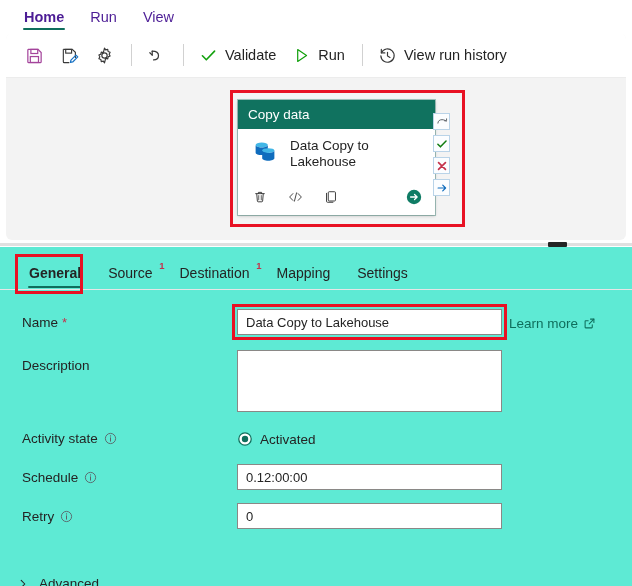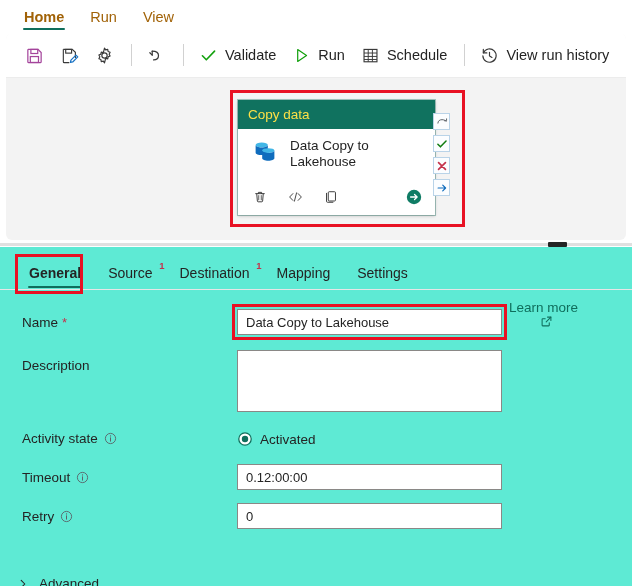--- a/index.html
+++ b/index.html
@@ -21,21 +21,21 @@
     position: absolute; left: 0; top: 0;
     width: 632px; height: 32px;
     background: #ffffff;
     display: flex;
     align-items: flex-end;
     padding-left: 14px;
   }
   .ribbon-tab {
     position: relative;
     font-size: 14.5px;
-    color: #a16207;
+    color: #4c1d95;
     padding: 0 10px 7px 10px;
     margin-right: 6px;
     cursor: pointer;
     white-space: nowrap;
   }
   .ribbon-tab.active { font-weight: bold; }
   .ribbon-tab.active::after {
     content: "";
     position: absolute;
     left: 9px; right: 9px; bottom: 2px;
@@ -98,21 +98,21 @@
     position: absolute;
     left: 238px; top: 100px;
     width: 197px; height: 115px;
     background: #ffffff;
     box-shadow: 0 1px 3px rgba(0,0,0,0.22), 0 0 0 1px rgba(15,110,92,0.35);
     z-index: 20;
   }
   .act-header {
     height: 29px;
     background: #10725f;
-    color: #fde047;
+    color: #ffffff;
     font-size: 13.5px;
     display: flex; align-items: center;
     padding-left: 10px;
     cursor: move;
   }
   .act-body {
     display: flex;
     align-items: flex-start;
     padding: 8px 8px 0 12px;
     height: 52px;
@@ -237,27 +237,26 @@
     outline: none;
   }
   textarea.inp {
     padding: 5px 8px;
     resize: none;
     line-height: 15px;
   }
 
   .learn {
     position: absolute;
-    left: 509px; top: 300px;
+    left: 509px; top: 316px;
     font-size: 13.5px;
     color: #0f6e5c;
     display: flex; align-items: center;
     cursor: pointer;
     text-decoration: none;
-    flex-direction: column;
   }
   .learn .icon { margin-left: 5px; }
 
   .radio-group {
     position: absolute;
     left: 237px; top: 431px;
     display: flex; align-items: center;
   }
   .radio-opt {
     display: flex; align-items: center;
@@ -347,29 +346,20 @@
 
     <div class="cmd-btn">
       <span class="icon">
         <svg width="19" height="19" viewBox="0 0 20 20">
           <path d="M6 3.8l9.3 6.2L6 16.2z" fill="none" stroke="#13a10e" stroke-width="1.3" stroke-linejoin="round"></path>
         </svg>
       </span>
       <span class="lbl">Run</span>
     </div>
 
-    <div class="cmd-btn">
-      <span class="icon">
-        <svg width="19" height="19" viewBox="0 0 20 20">
-          <rect x="3.2" y="3.6" width="13.6" height="13" fill="none" stroke="#3a3a3a" stroke-width="1.2"></rect>
-          <path d="M3.2 7.4h13.6M3.2 11h13.6M3.2 14.2h13.6M7.6 3.6v13M12 3.6v13" stroke="#3a3a3a" stroke-width="1"></path>
-        </svg>
-      </span>
-      <span class="lbl">Schedule</span>
-    </div>
 
     <div class="cmd-sep"></div>
 
     <div class="cmd-btn">
       <span class="icon">
         <svg width="19" height="19" viewBox="0 0 20 20">
           <path d="M3.6 7.2A7 7 0 1 1 3 10.4" fill="none" stroke="#3a3a3a" stroke-width="1.25" stroke-linecap="round"></path>
           <path d="M3.5 3.6v3.7h3.7" fill="none" stroke="#3a3a3a" stroke-width="1.25" stroke-linecap="round" stroke-linejoin="round"></path>
           <path d="M10 6.6v3.9l2.6 1.6" fill="none" stroke="#3a3a3a" stroke-width="1.25" stroke-linecap="round"></path>
         </svg>
@@ -522,21 +512,21 @@
           <svg width="16" height="16" viewBox="0 0 18 18">
             <circle cx="9" cy="9" r="7" fill="#ffffff" stroke="#0f6e5c" stroke-width="1.4"></circle>
             <circle cx="9" cy="9" r="3.6" fill="#0f6e5c"></circle>
           </svg>
         </span>
         <span>Activated</span>
       </label>
     </div>
 
     <div class="lbl-cell" style="top:470px;">
-      <span>Timeout</span>
+      <span>Schedule</span>
       <span class="info-i">
         <svg width="13" height="13" viewBox="0 0 16 16">
           <circle cx="8" cy="8" r="6.3" fill="none" stroke="#5a6066" stroke-width="1.1"></circle>
           <path d="M8 7.1v4.2" stroke="#5a6066" stroke-width="1.2" stroke-linecap="round"></path>
           <circle cx="8" cy="4.9" r="0.75" fill="#5a6066"></circle>
         </svg>
       </span>
     </div>
     <input class="inp" type="text" style="top: 464px; width: 265px; height: 26px;" value="0.12:00:00">
 

